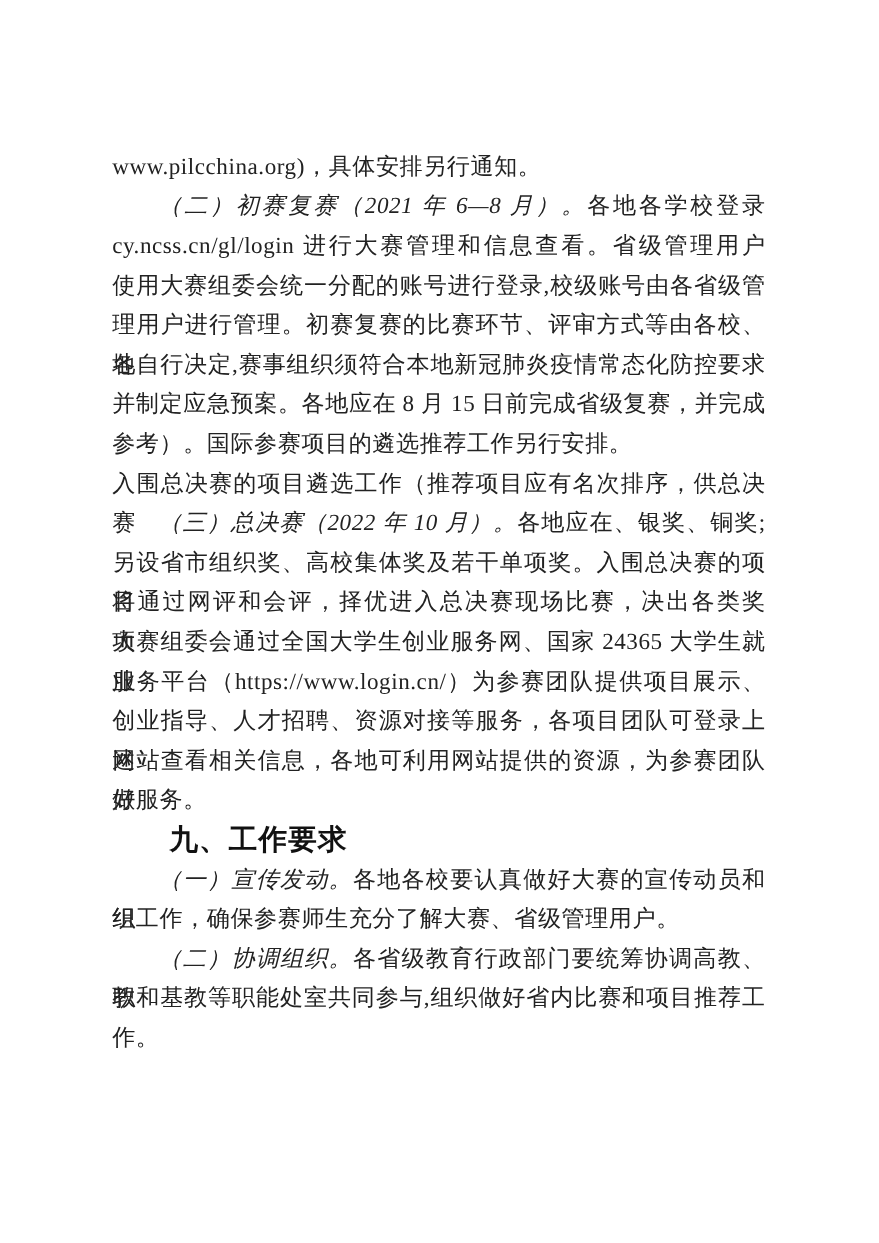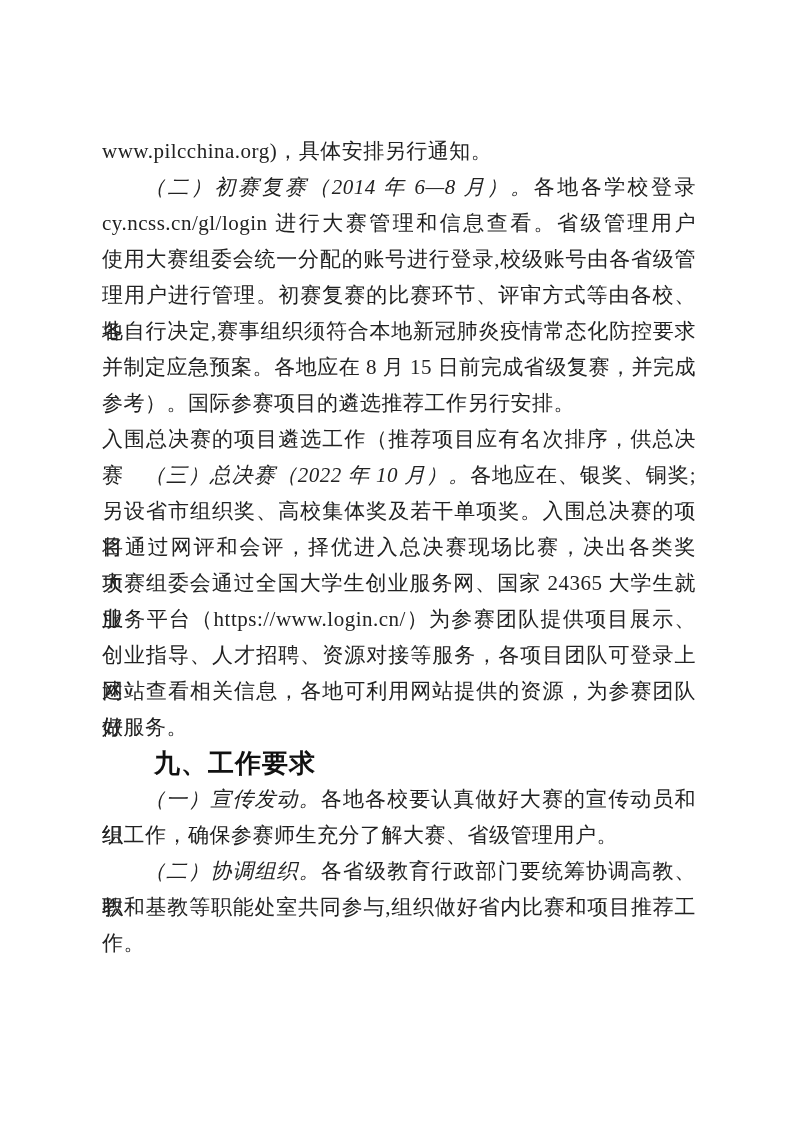--- a/index.html
+++ b/index.html
@@ -80,21 +80,21 @@
     display: block;
   }
 </style>
 </head>
 <body>
 
 <div class="page">
 
   <div class="text-block">
       <div class="line"><span class="run-body">www.pilcchina.org)，具体安排另行通知。</span></div>
-      <div class="line indent fill"><span class="run-kai">（二）初赛复赛（2014 年 6—8 月）。</span><span class="run-body">各地各学校登录</span></div>
+      <div class="line indent fill"><span class="run-kai">（二）初赛复赛（2021 年 6—8 月）。</span><span class="run-body">各地各学校登录</span></div>
       <div class="line fill"><span class="run-body">cy.ncss.cn/gl/login 进行大赛管理和信息查看。省级管理用户</span></div>
       <div class="line fill"><span class="run-body">使用大赛组委会统一分配的账号进行登录,校级账号由各省级管</span></div>
       <div class="line fill"><span class="run-body">理用户进行管理。初赛复赛的比赛环节、评审方式等由各校、各</span></div>
       <div class="line fill"><span class="run-body">地自行决定,赛事组织须符合本地新冠肺炎疫情常态化防控要求</span></div>
       <div class="line fill"><span class="run-body">并制定应急预案。各地应在 8 月 15 日前完成省级复赛，并完成</span></div>
       <div class="line"><span class="run-body">参考）。国际参赛项目的遴选推荐工作另行安排。</span></div>
       <div class="line fill"><span class="run-body">入围总决赛的项目遴选工作（推荐项目应有名次排序，供总决赛</span></div>
       <div class="line indent fill"><span class="run-kai">（三）总决赛（2022 年 10 月）。</span><span class="run-body">各地应在、银奖、铜奖;</span></div>
       <div class="line fill"><span class="run-body">另设省市组织奖、高校集体奖及若干单项奖。入围总决赛的项目</span></div>
       <div class="line fill"><span class="run-body">将通过网评和会评，择优进入总决赛现场比赛，决出各类奖项。</span></div>

